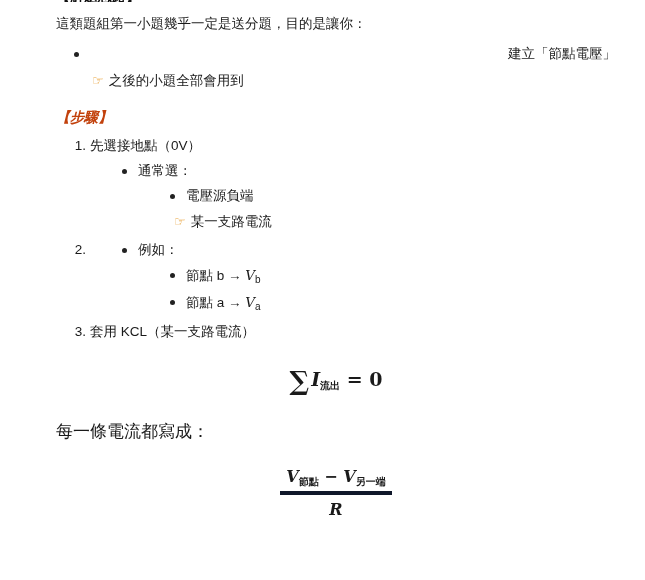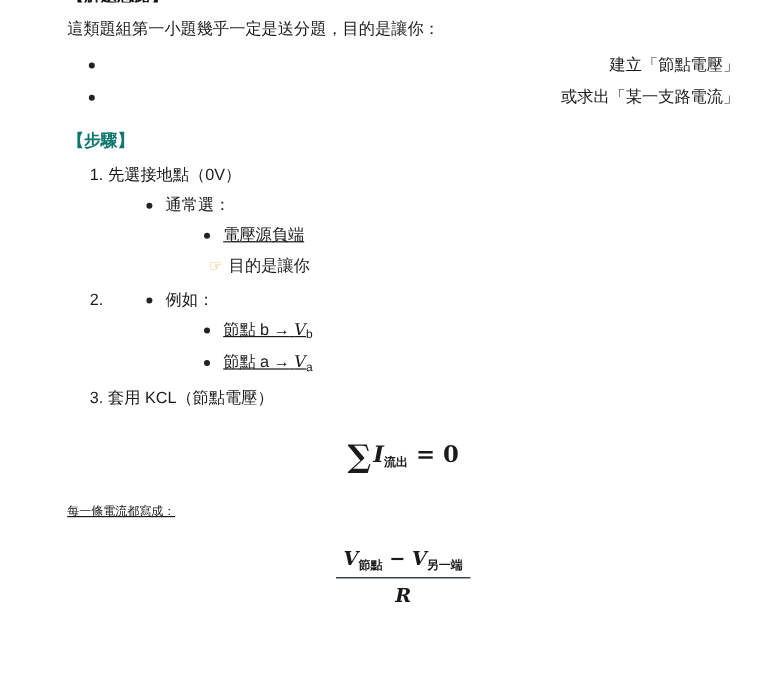--- a/index.html
+++ b/index.html
@@ -41,21 +41,22 @@
   }
   p.para {
     margin: 0 0 10px 0;
     font-size: 13.5px;
     color: #1a1a1a;
   }
   h3.heading {
     margin: 16px 0 8px 0;
     font-size: 14px;
     font-weight: bold;
-    color: #0f766e;
+    color: #c2410c;
+    font-style: italic;
   }
   ul.bullets {
     list-style: none;
     margin: 0 0 4px 0;
     padding: 0 0 0 14px;
     text-align: right;
   }
   ul.bullets > li {
     position: relative;
     padding-left: 20px;
@@ -115,21 +116,20 @@
   }
   .sub2 {
     margin: 4px 0 0 0;
     padding-left: 30px;
     list-style: none;
   }
   .sub2 > li {
     position: relative;
     padding-left: 18px;
     margin: 5px 0;
-    text-decoration: underline;
   }
   .sub2 > li::before {
     content: "";
     position: absolute;
     left: 2px;
     top: 8px;
     width: 5px;
     height: 5px;
     border-radius: 50%;
     background: #222;
@@ -169,66 +169,67 @@
   }
   .frac {
     display: inline-block;
     text-align: center;
     vertical-align: middle;
     font-family: "DejaVu Serif", serif;
   }
   .frac .num {
     display: block;
     padding: 0 6px 2px 6px;
-    border-bottom: 1px solid #0f172a;
+    border-bottom: 4px solid #0f172a;
     font-size: 16px;
   }
   .frac .den {
     display: block;
     padding: 3px 6px 0 6px;
     font-size: 16px;
     font-style: italic;
   }
   .inline-para {
     margin: 14px 0 4px 0;
-    font-size: 10px;
-    text-decoration: underline;
+    font-size: 17px;
   }
 </style>
 </head>
 <body>
 
 <div class="page">
 
   <div class="clip-top">【解題思路】</div>
 
   <div class="content">
 
     <p class="para">這類題組第一小題幾乎一定是送分題，目的是讓你：</p>
 
     <ul class="bullets">
       <li>建立「節點電壓」</li>
-      <li>或求出「某一支路電流」</li>
     </ul>
 
+    <div class="note-line">
+      <span class="hand">☞</span><span>之後的小題全部會用到</span>
+    </div>
 
     <h3 class="heading">【步驟】</h3>
 
     <ol class="steps">
 
       <li>
         <span>先選接地點（0V）</span>
         <ul class="sub1">
           <li>
             <span>通常選：</span>
             <ul class="sub2">
               <li>電壓源負端</li>
             </ul>
             <div class="note-line">
-              <span class="hand">☞</span><span>目的是讓你</span>
+              <span class="hand">☞</span><span>某一支路電流</span>
             </div>
           </li>
         </ul>
       </li>
 
       <li>
         <ul class="sub1">
           <li>
             <span>例如：</span>
             <ul class="sub2">
@@ -239,21 +240,21 @@
               <li>
                 <span>節點 a →</span>
                 <span class="ital">V</span><span class="ital sub-txt">a</span>
               </li>
             </ul>
           </li>
         </ul>
       </li>
 
       <li>
-        <span>套用 KCL（節點電壓）</span>
+        <span>套用 KCL（某一支路電流）</span>
       </li>
 
     </ol>
 
     <div class="math-block">
       <span class="sum">∑</span><span class="ital">I</span><span class="sub-txt">流出</span>
       <span>= 0</span>
     </div>
 
     <p class="inline-para">每一條電流都寫成：</p>

